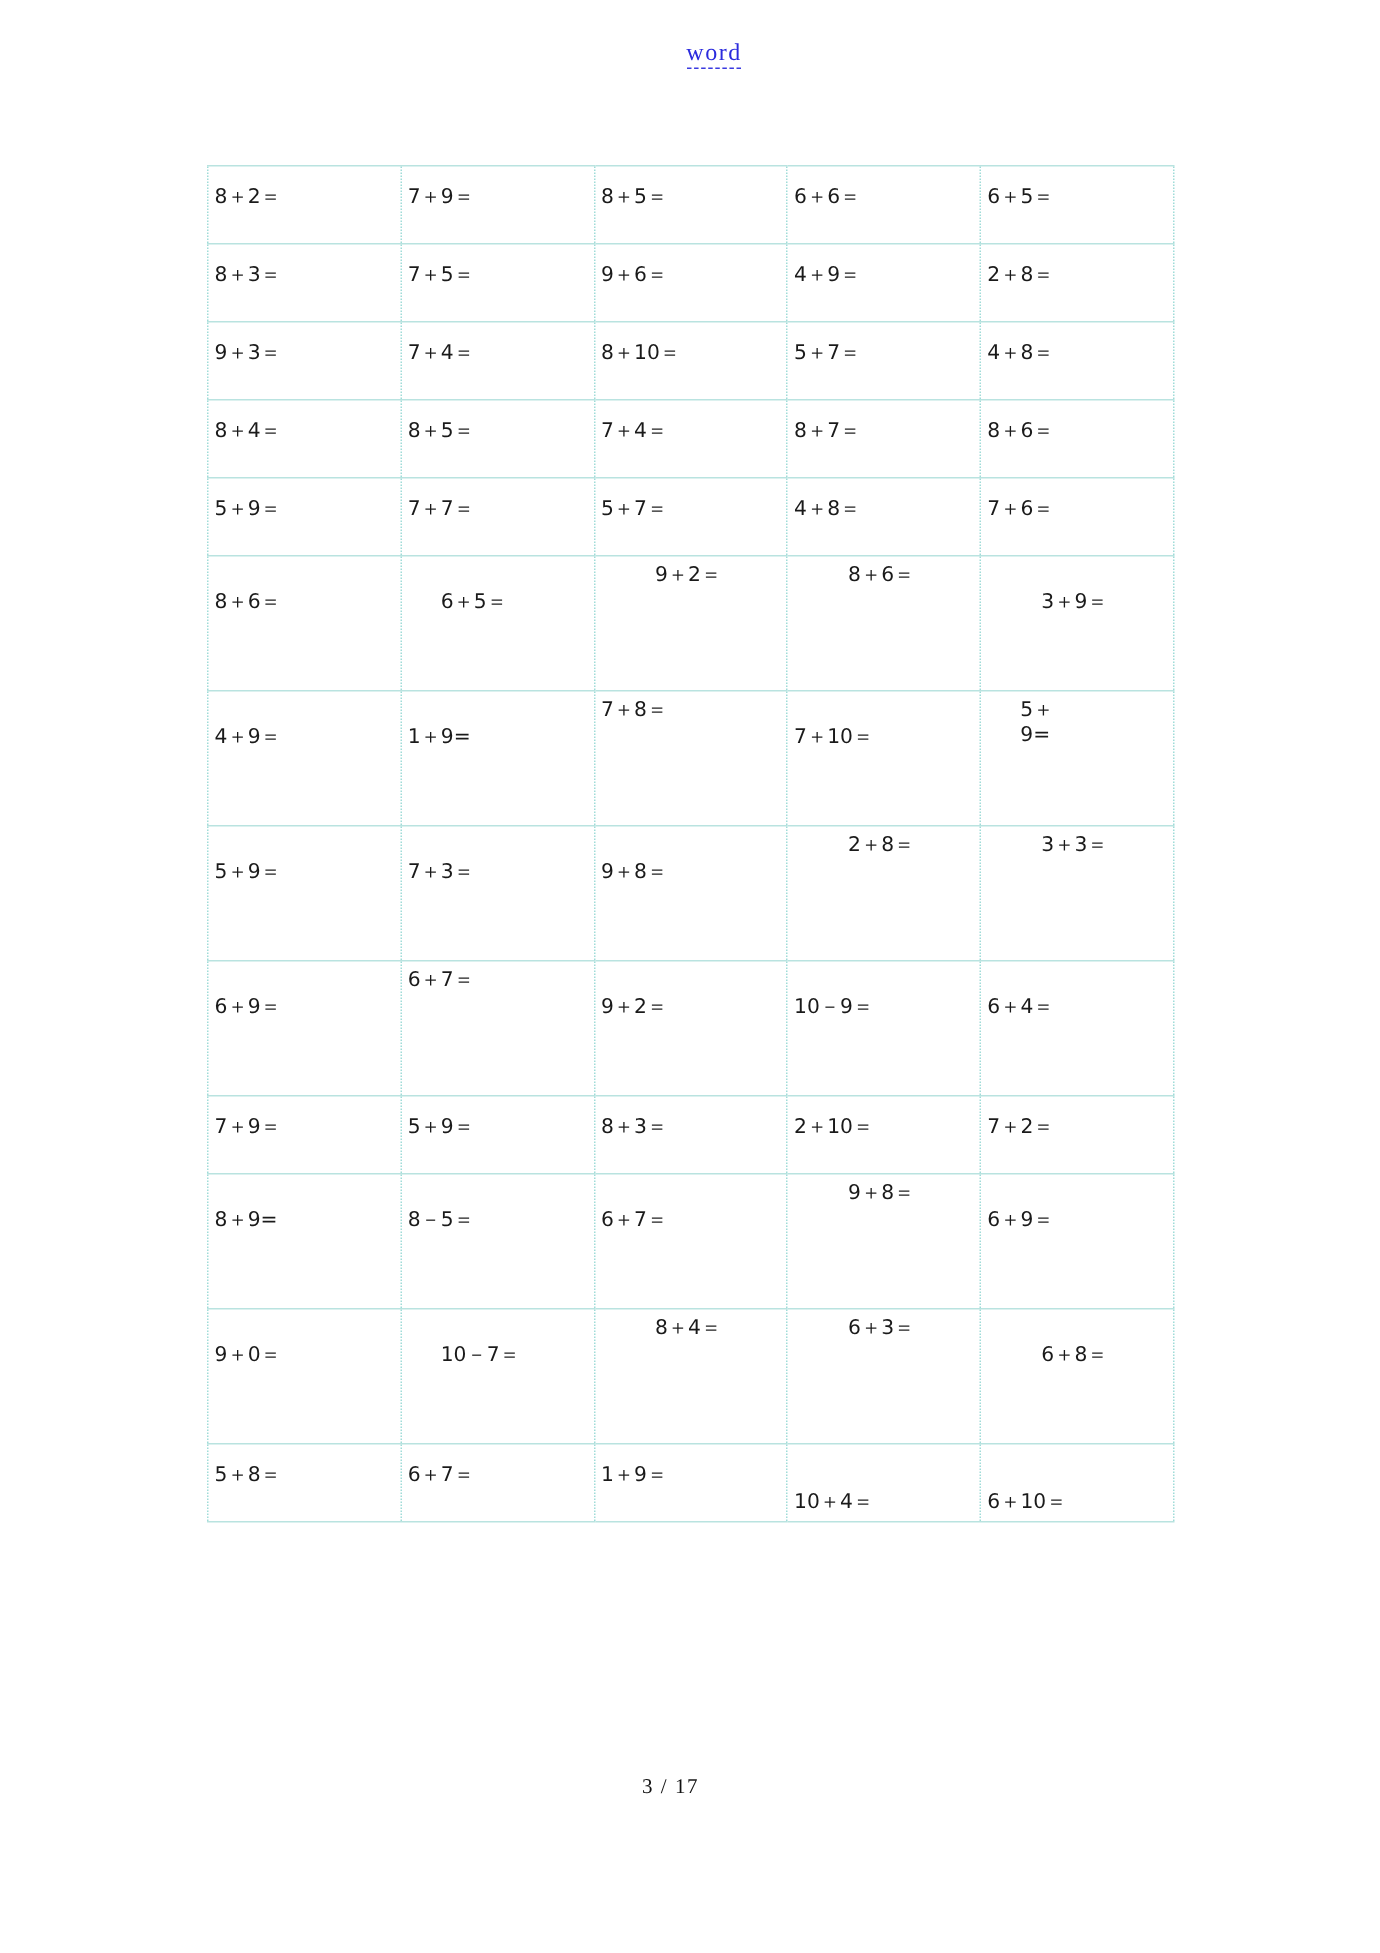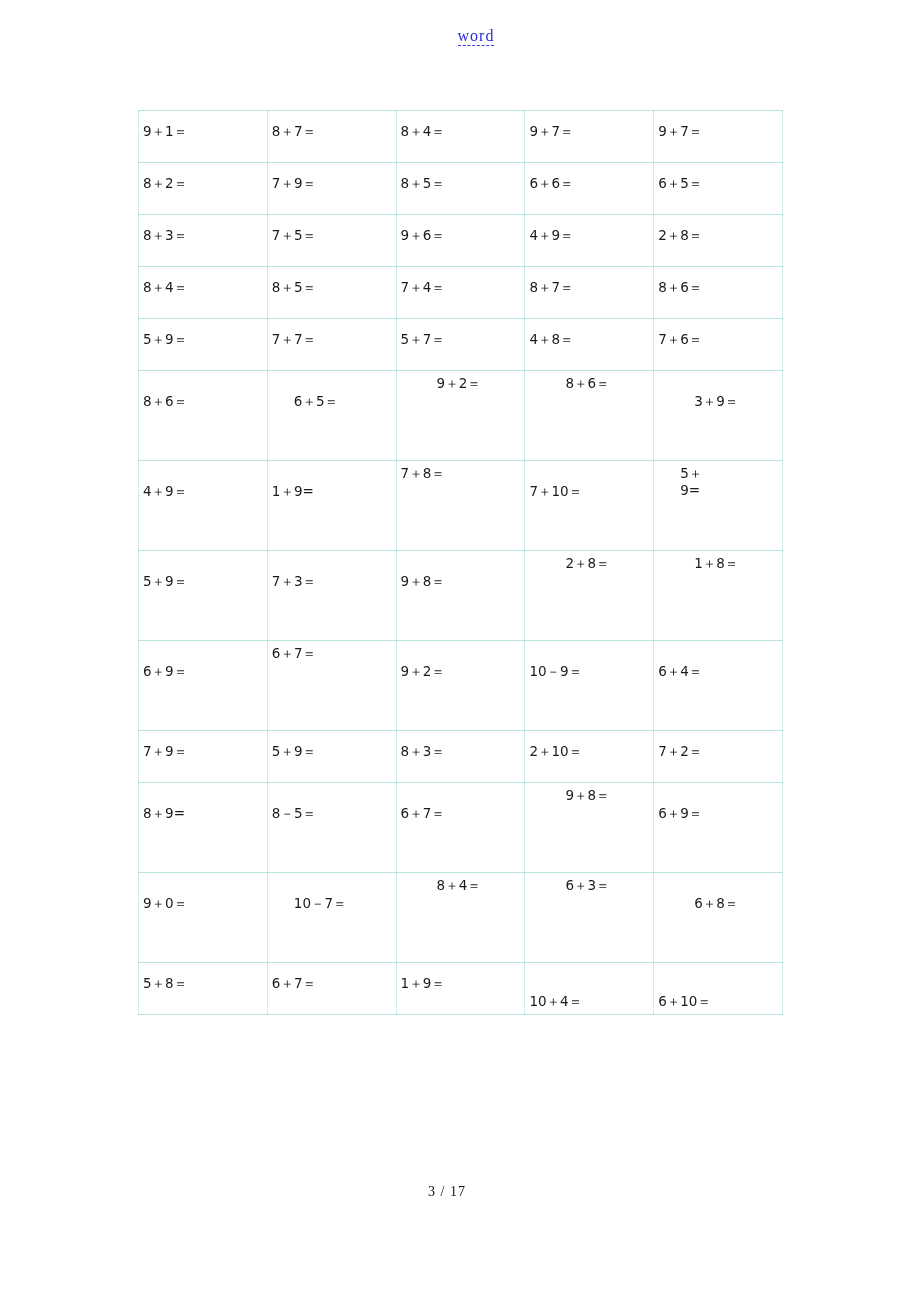--- a/index.html
+++ b/index.html
@@ -108,37 +108,20 @@
 <div class="sheet-wrap">
   <table class="worksheet">
     <colgroup>
         <col>
         <col>
         <col>
         <col>
         <col>
       </colgroup>
     <tbody>
-      <tr>
-        <td>
-            <div class="cellbox">9＋1＝</div>
-          </td>
-        <td>
-            <div class="cellbox">8＋7＝</div>
-          </td>
-        <td>
-            <div class="cellbox">8＋4＝</div>
-          </td>
-        <td>
-            <div class="cellbox">9＋7＝</div>
-          </td>
-        <td>
-            <div class="cellbox">9＋7＝</div>
-          </td>
-      </tr>
 
       <tr>
         <td>
             <div class="cellbox">8＋2＝</div>
           </td>
         <td>
             <div class="cellbox">7＋9＝</div>
           </td>
         <td>
             <div class="cellbox">8＋5＝</div>
@@ -164,20 +147,37 @@
         <td>
             <div class="cellbox">4＋9＝</div>
           </td>
         <td>
             <div class="cellbox">2＋8＝</div>
           </td>
       </tr>
 
 
 
+      <tr>
+        <td>
+            <div class="cellbox">9＋3＝</div>
+          </td>
+        <td>
+            <div class="cellbox">7＋4＝</div>
+          </td>
+        <td>
+            <div class="cellbox">8＋10＝</div>
+          </td>
+        <td>
+            <div class="cellbox">5＋7＝</div>
+          </td>
+        <td>
+            <div class="cellbox">4＋8＝</div>
+          </td>
+      </tr>
 
       <tr>
         <td>
             <div class="cellbox">8＋4＝</div>
           </td>
         <td>
             <div class="cellbox">8＋5＝</div>
           </td>
         <td>
             <div class="cellbox">7＋4＝</div>
@@ -252,21 +252,21 @@
         <td>
             <div class="cellbox mid">7＋3＝</div>
           </td>
         <td>
             <div class="cellbox mid">9＋8＝</div>
           </td>
         <td>
             <div class="cellbox ind2 top">2＋8＝</div>
           </td>
         <td>
-            <div class="cellbox ind2 top">1＋8＝</div>
+            <div class="cellbox ind2 top">3＋3＝</div>
           </td>
       </tr>
 
       <tr class="tall">
         <td>
             <div class="cellbox mid">6＋9＝</div>
           </td>
         <td>
             <div class="cellbox top">6＋7＝</div>
           </td>

